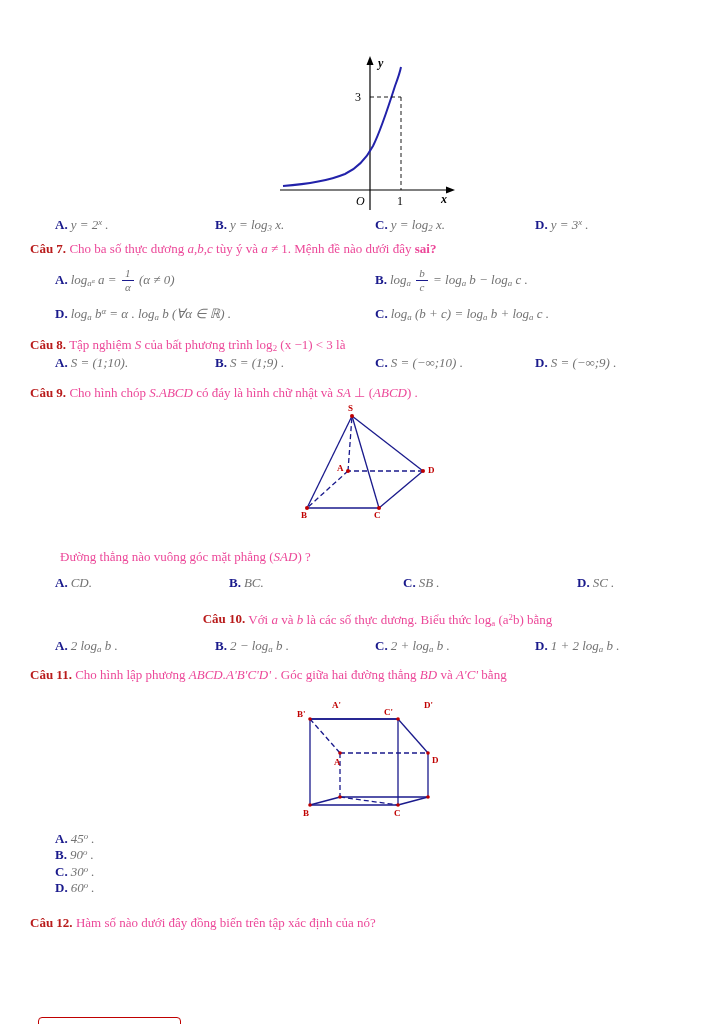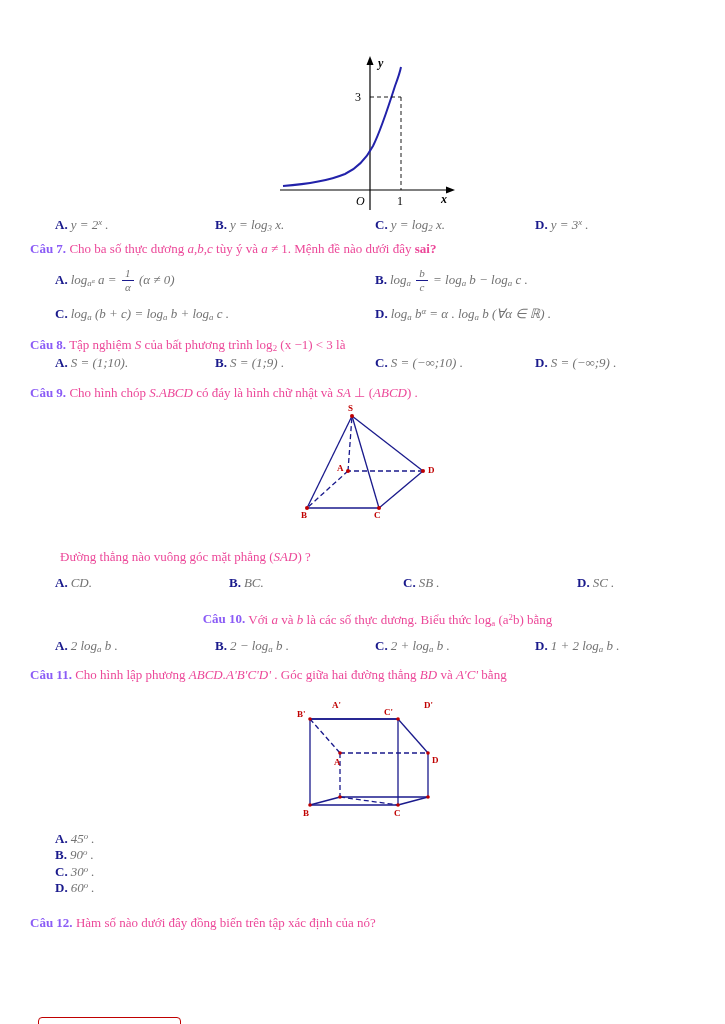--- a/index.html
+++ b/index.html
@@ -16,21 +16,21 @@
     font-size: 13px;
     overflow: hidden;
   }
   .page {
     position: relative;
     width: 725px;
     height: 1024px;
     padding: 0;
   }
   .qlabel {
-    color: #8b5cf6;
+    color: #b91c1c;
     font-weight: bold;
   }
   .qtext {
     color: #ec4899;
   }
   .mathi {
     font-style: italic;
   }
   .opts {
     display: flex;
@@ -140,22 +140,22 @@
 
   <div class="qline">
     <span class="qlabel">Câu 7.</span>
     <span class="qtext">Cho ba số thực dương <i>a</i>,<i>b</i>,<i>c</i> tùy ý và <i>a</i> ≠ 1. Mệnh đề nào dưới đây <b>sai?</b></span>
   </div>
   <div class="opts two" style="margin-top:10px;">
     <div><span class="opt-letter">A.</span><span class="opt-body mathi">log<sub>a<sup>α</sup></sub> a = <span class="frac"><span class="num">1</span><span class="den">α</span></span> (α ≠ 0)</span></div>
     <div><span class="opt-letter">B.</span><span class="opt-body mathi">log<sub>a</sub> <span class="frac"><span class="num">b</span><span class="den">c</span></span> = log<sub>a</sub> b − log<sub>a</sub> c .</span></div>
   </div>
   <div class="opts two" style="margin-top:12px;">
+    <div><span class="opt-letter">D.</span><span class="opt-body mathi">log<sub>a</sub> b<sup>α</sup> = α . log<sub>a</sub> b (∀α ∈ ℝ) .</span></div>
     <div><span class="opt-letter">C.</span><span class="opt-body mathi">log<sub>a</sub> (b + c) = log<sub>a</sub> b + log<sub>a</sub> c .</span></div>
-    <div><span class="opt-letter">D.</span><span class="opt-body mathi">log<sub>a</sub> b<sup>α</sup> = α . log<sub>a</sub> b (∀α ∈ ℝ) .</span></div>
   </div>
 
   <div class="qline" style="margin-top:14px;">
     <span class="qlabel">Câu 8.</span>
     <span class="qtext">Tập nghiệm <i>S</i> của bất phương trình log<sub>2</sub> (x −1) &lt; 3 là</span>
   </div>
   <div class="opts" style="margin-top:0;">
     <div><span class="opt-letter">A.</span><span class="opt-body mathi">S = (1;10).</span></div>
     <div><span class="opt-letter">B.</span><span class="opt-body mathi">S = (1;9) .</span></div>
     <div><span class="opt-letter">C.</span><span class="opt-body mathi">S = (−∞;10) .</span></div>

